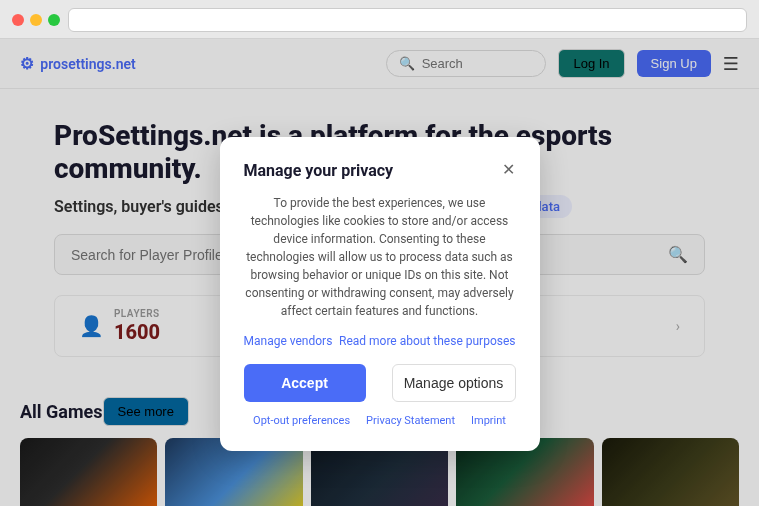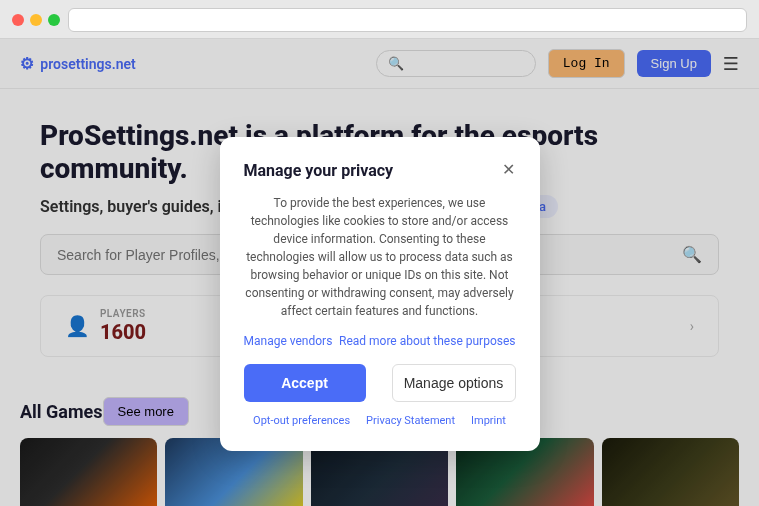--- a/index.html
+++ b/index.html
@@ -91,47 +91,46 @@
       color: #999;
       background: transparent;
       width: 100%;
     }
     .search-icon-small {
       color: #999;
       font-size: 13px;
     }
     .btn-login {
       border: 1px solid #ddd;
-      background: #fdba74;
+      background: #0f766e;
       padding: 6px 14px;
       border-radius: 6px;
       font-size: 13px;
       cursor: pointer;
       font-weight: 500;
-      font-family: Liberation Mono, monospace;
     }
     .btn-signup {
       background: #4a6cf7;
       color: white;
       border: none;
       padding: 6px 14px;
       border-radius: 6px;
       font-size: 13px;
       cursor: pointer;
       font-weight: 500;
     }
     .hamburger {
       font-size: 18px;
       cursor: pointer;
       color: #444;
     }
 
     
     .hero {
-      padding: 30px 40px 20px;
+      padding: 30px 54px 20px;
       background: white;
     }
     .hero-title {
       font-size: 28px;
       font-weight: 800;
       color: #1a1a2e;
       margin-bottom: 10px;
     }
     .hero-subtitle {
       display: flex;
@@ -236,21 +235,21 @@
       justify-content: flex-start;
       margin-bottom: 12px;
     }
     .games-title {
       font-size: 18px;
       font-weight: 700;
       color: #1a1a2e;
     }
     .btn-see-more {
       border: 1px solid #ddd;
-      background: #c4b5fd;
+      background: #0369a1;
       padding: 6px 14px;
       border-radius: 6px;
       font-size: 13px;
       cursor: pointer;
     }
     .games-grid {
       display: flex;
       gap: 8px;
     }
     .game-card {
@@ -390,20 +389,21 @@
   <nav class="navbar">
     <div class="logo">
       <span class="logo-icon">⚙</span>
       <span class="logo-text">
         <span>prosettings</span><span>.net</span>
       </span>
     </div>
     <div class="nav-right">
       <div class="search-bar">
         <span class="search-icon-small">🔍</span>
+        <input type="text" placeholder="Search" style="">
       </div>
       <button class="btn-login">Log In</button>
       <button class="btn-signup">Sign Up</button>
       <span class="hamburger">☰</span>
     </div>
   </nav>
 
   <div class="hero">
     <h1 class="hero-title">ProSettings.net is a platform for the esports community.</h1>
     <div class="hero-subtitle">

